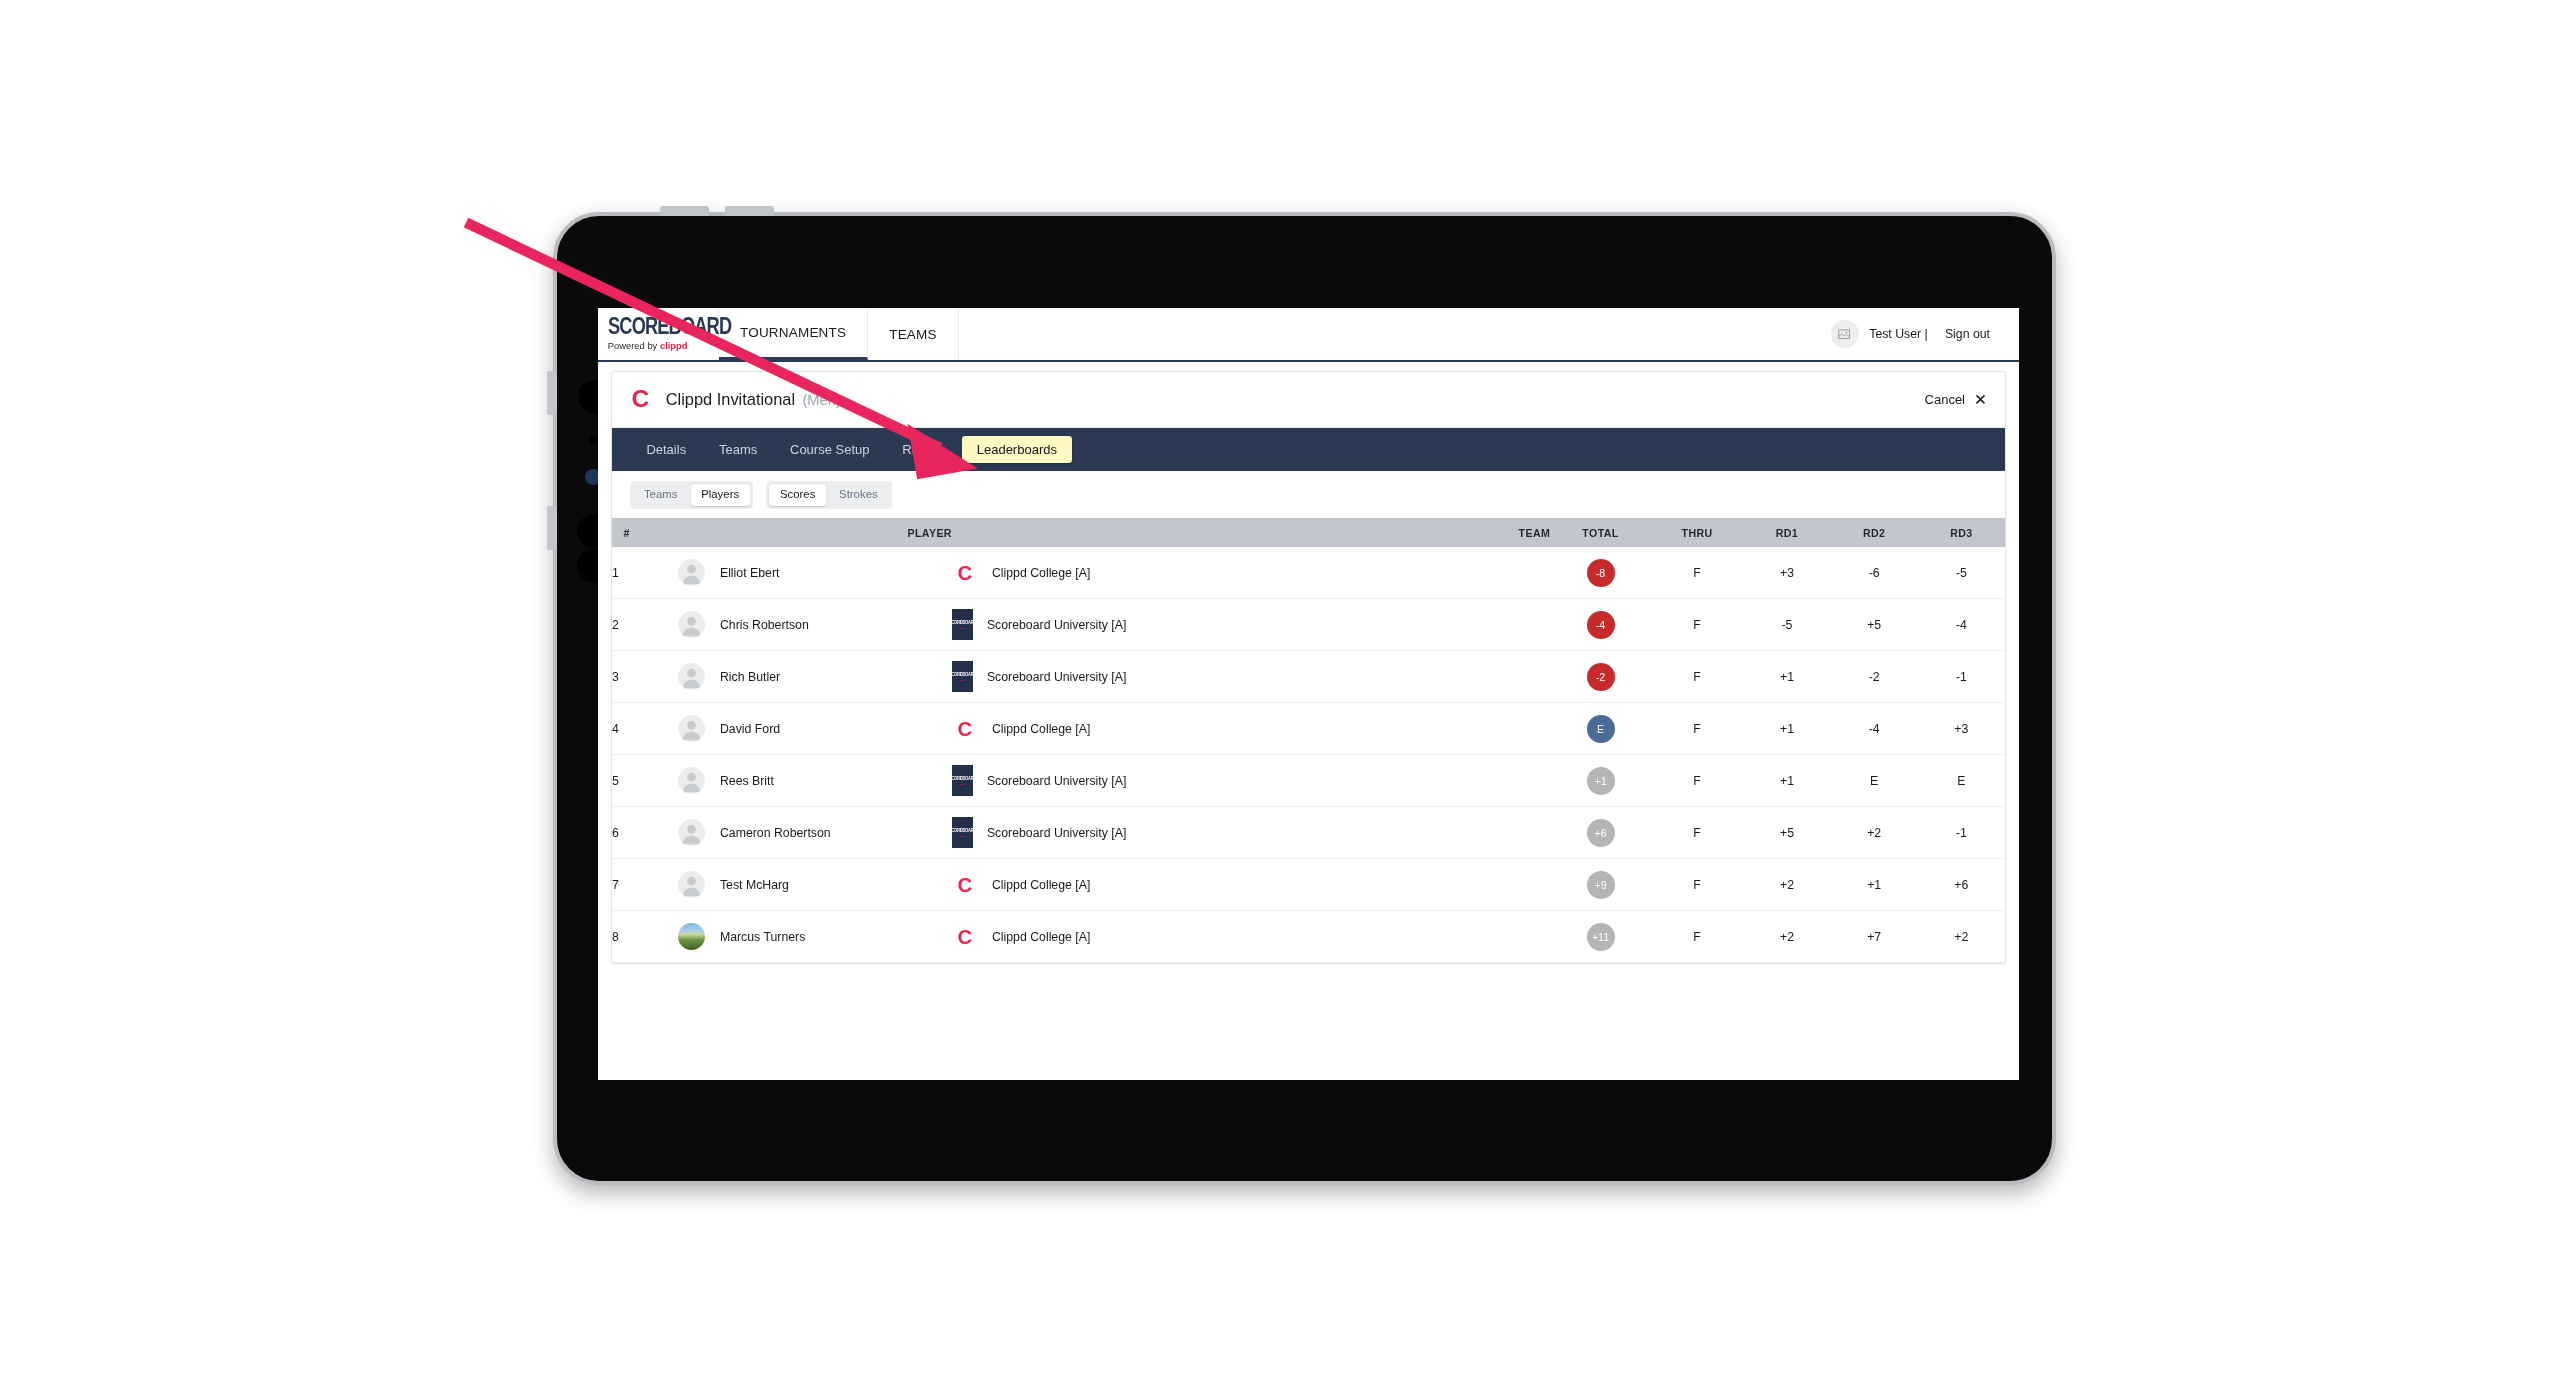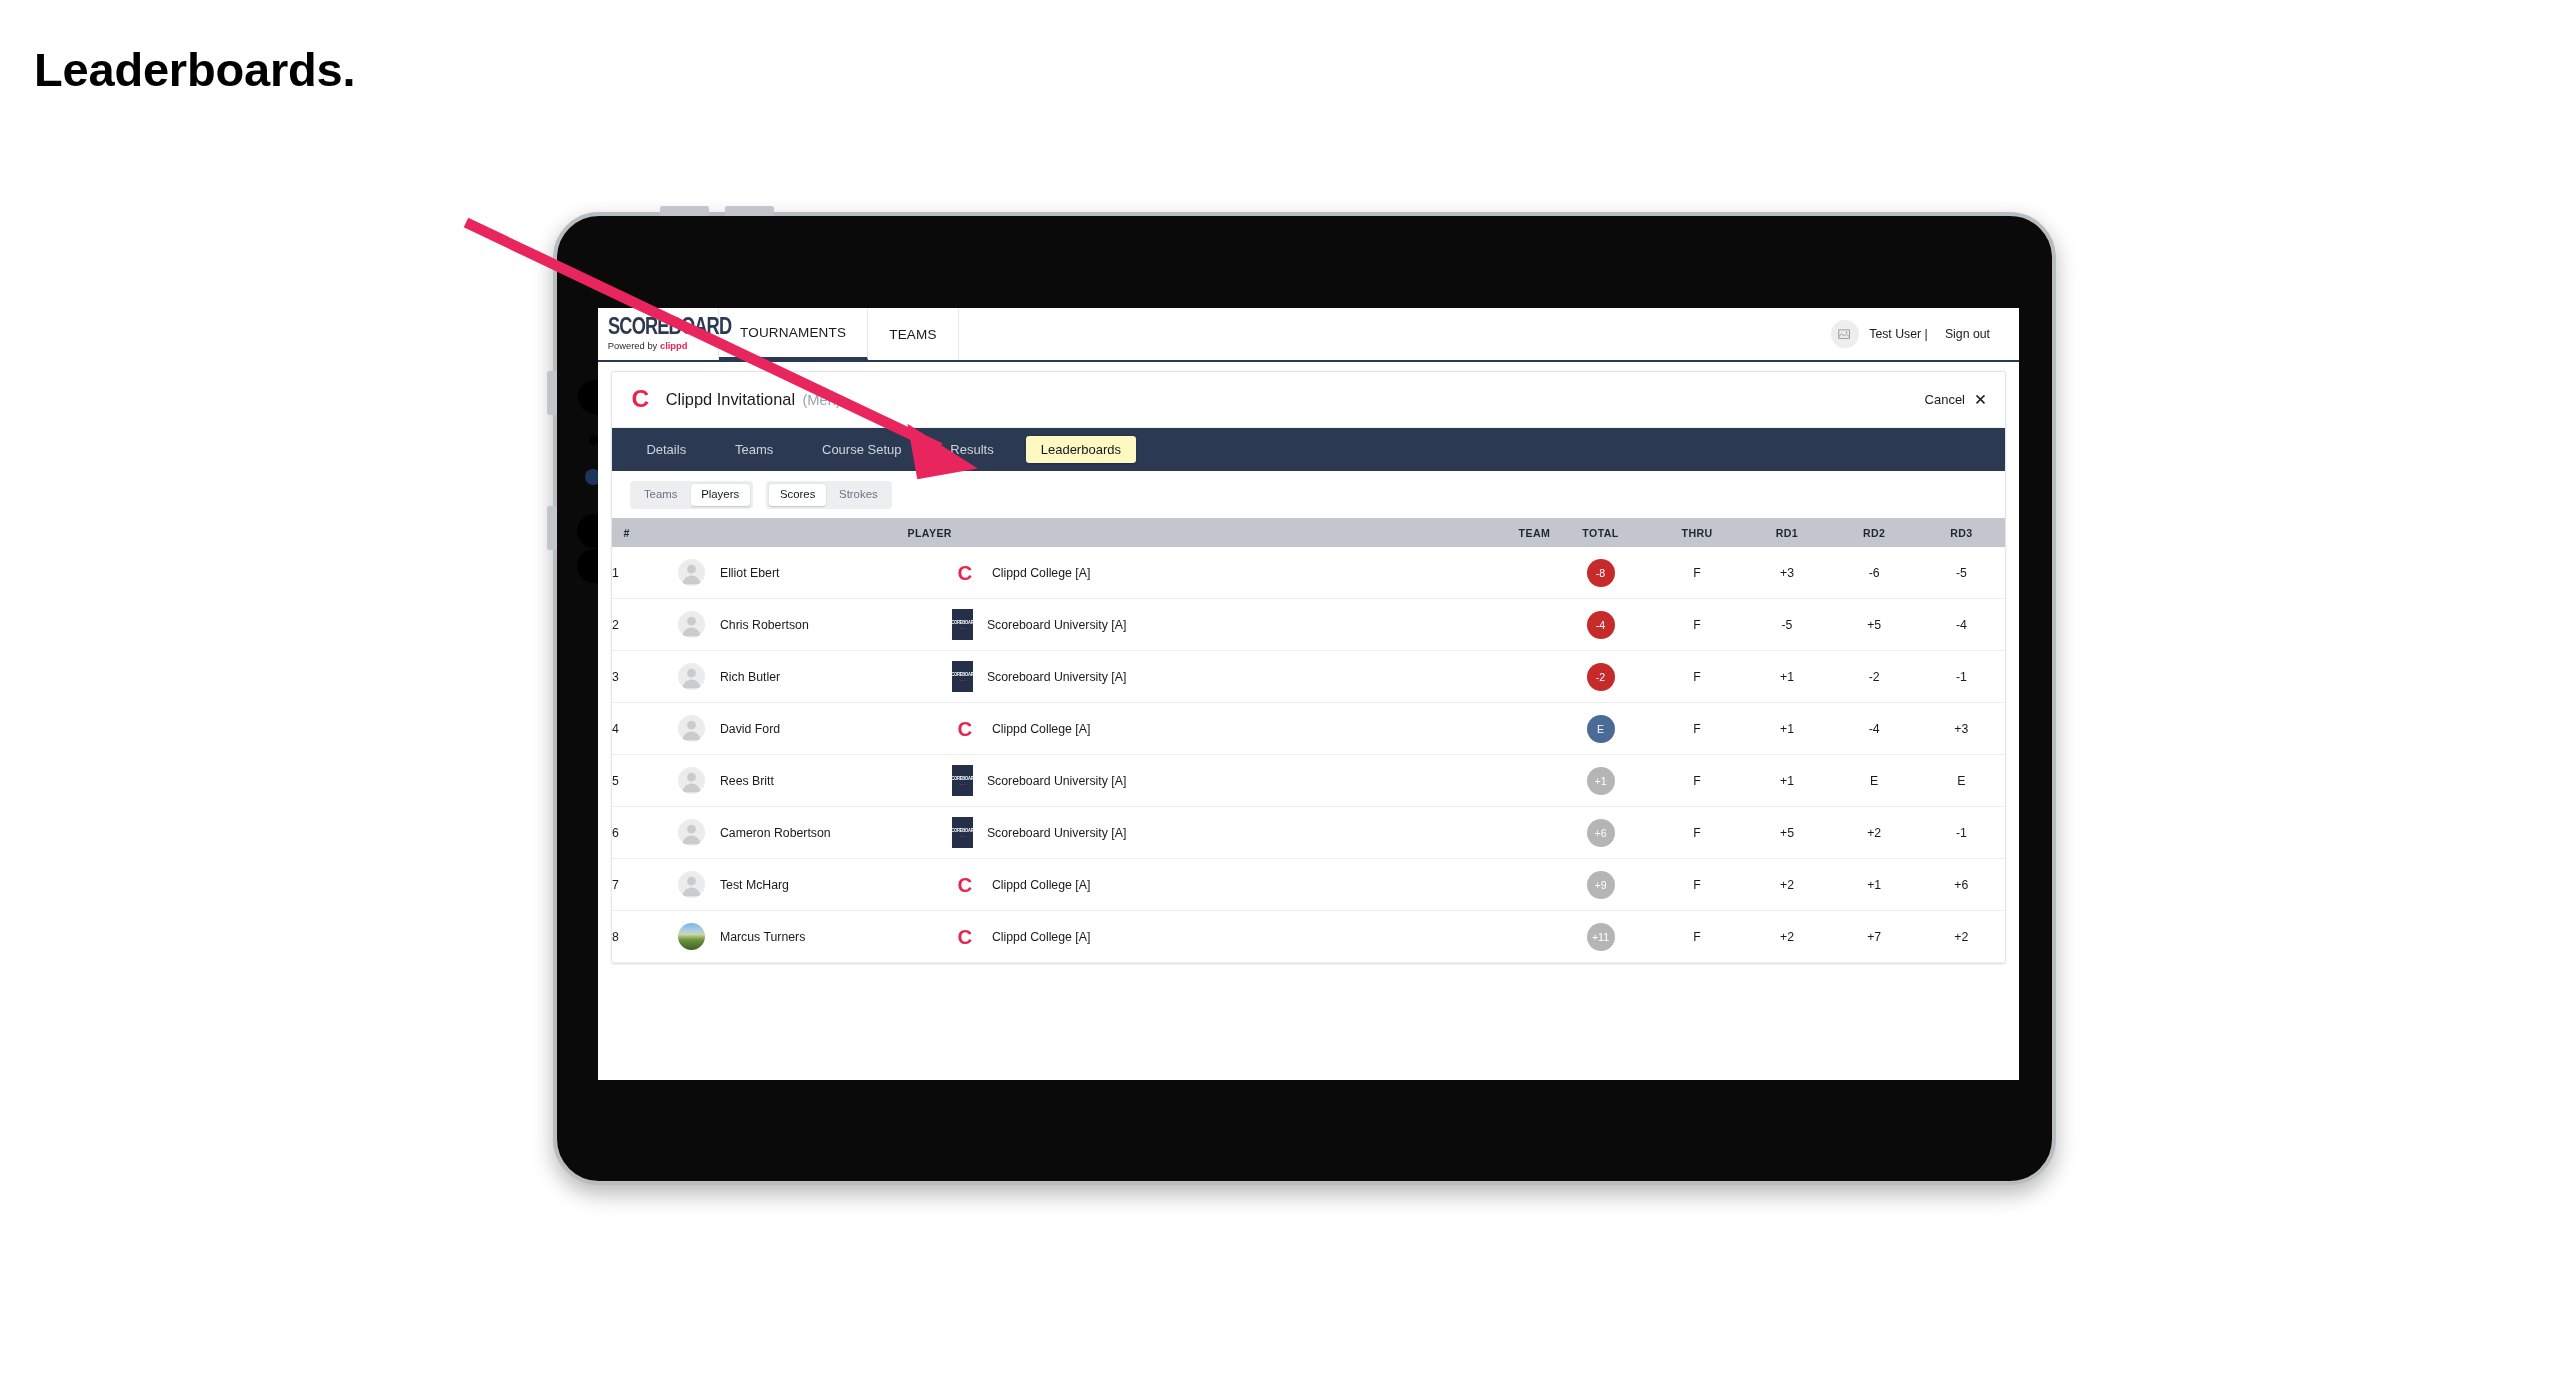--- a/index.html
+++ b/index.html
@@ -184,21 +184,21 @@
   }
   #cancel-x { font-size: 15.5px; line-height: 1; }
 
   
   #sectiontabs {
     height: 43px;
     background: #2b3a52;
     display: flex;
     align-items: center;
     padding: 0 18px;
-    gap: 16px;
+    gap: 0;
   }
   .sec-tab {
     font-size: 13px;
     color: #cdd3dc;
     padding: 0 16.4px;
     cursor: pointer;
     line-height: 1;
   }
   .sec-tab.active {
     background: #fef9c3;
@@ -325,21 +325,20 @@
   }
   .badge.red { background: #c62a2a; }
   .badge.blue { background: #4a6b96; }
   .badge.gray { background: #b5b5b5; }
   .ctr { text-align: center; }
 </style>
 </head>
 <body>
 
 <div id="caption">
-  <span class="line bold">Leaderboards.</span>
 </div>
 
 <div id="tablet">
   <div class="dev-btn" id="btn-top-1"></div>
   <div class="dev-btn" id="btn-top-2"></div>
   <div class="dev-btn" id="btn-left-1"></div>
   <div class="dev-btn" id="btn-left-2"></div>
   <div class="bezel-dot" id="dot-a"></div>
   <div class="bezel-dot" id="dot-b"></div>
   <div class="bezel-dot" id="dot-c"></div>

